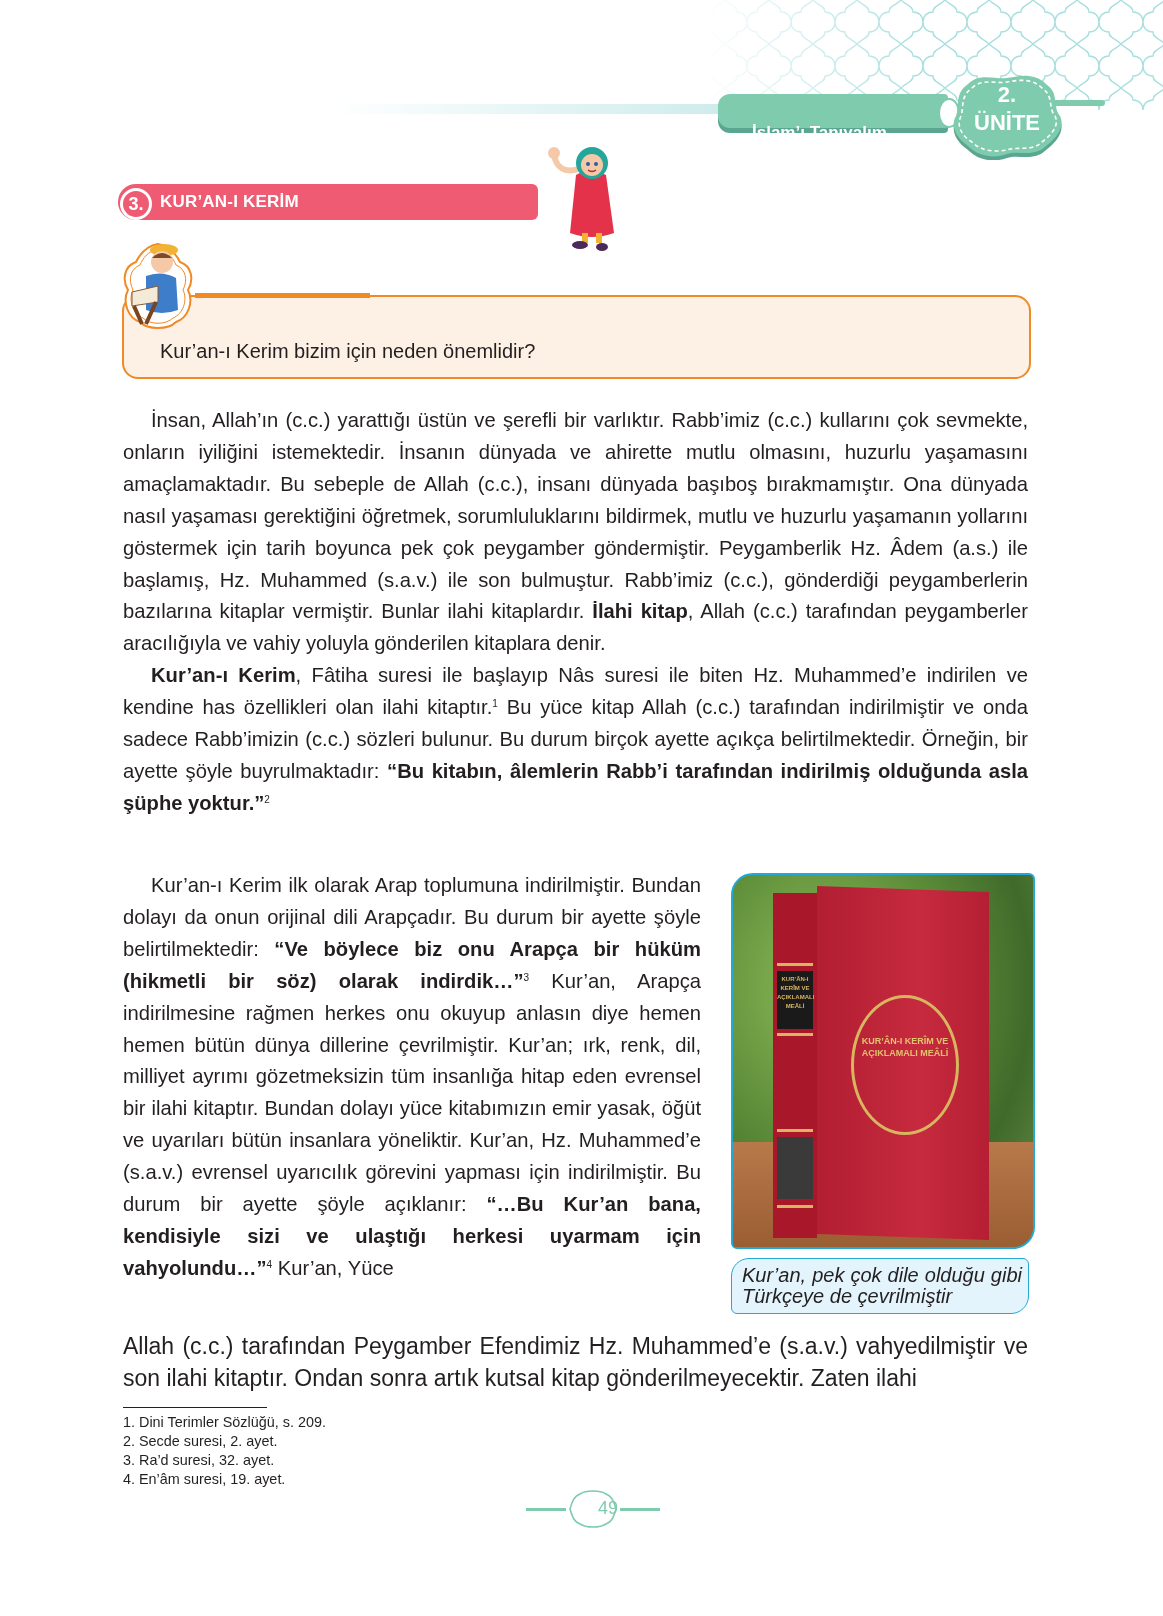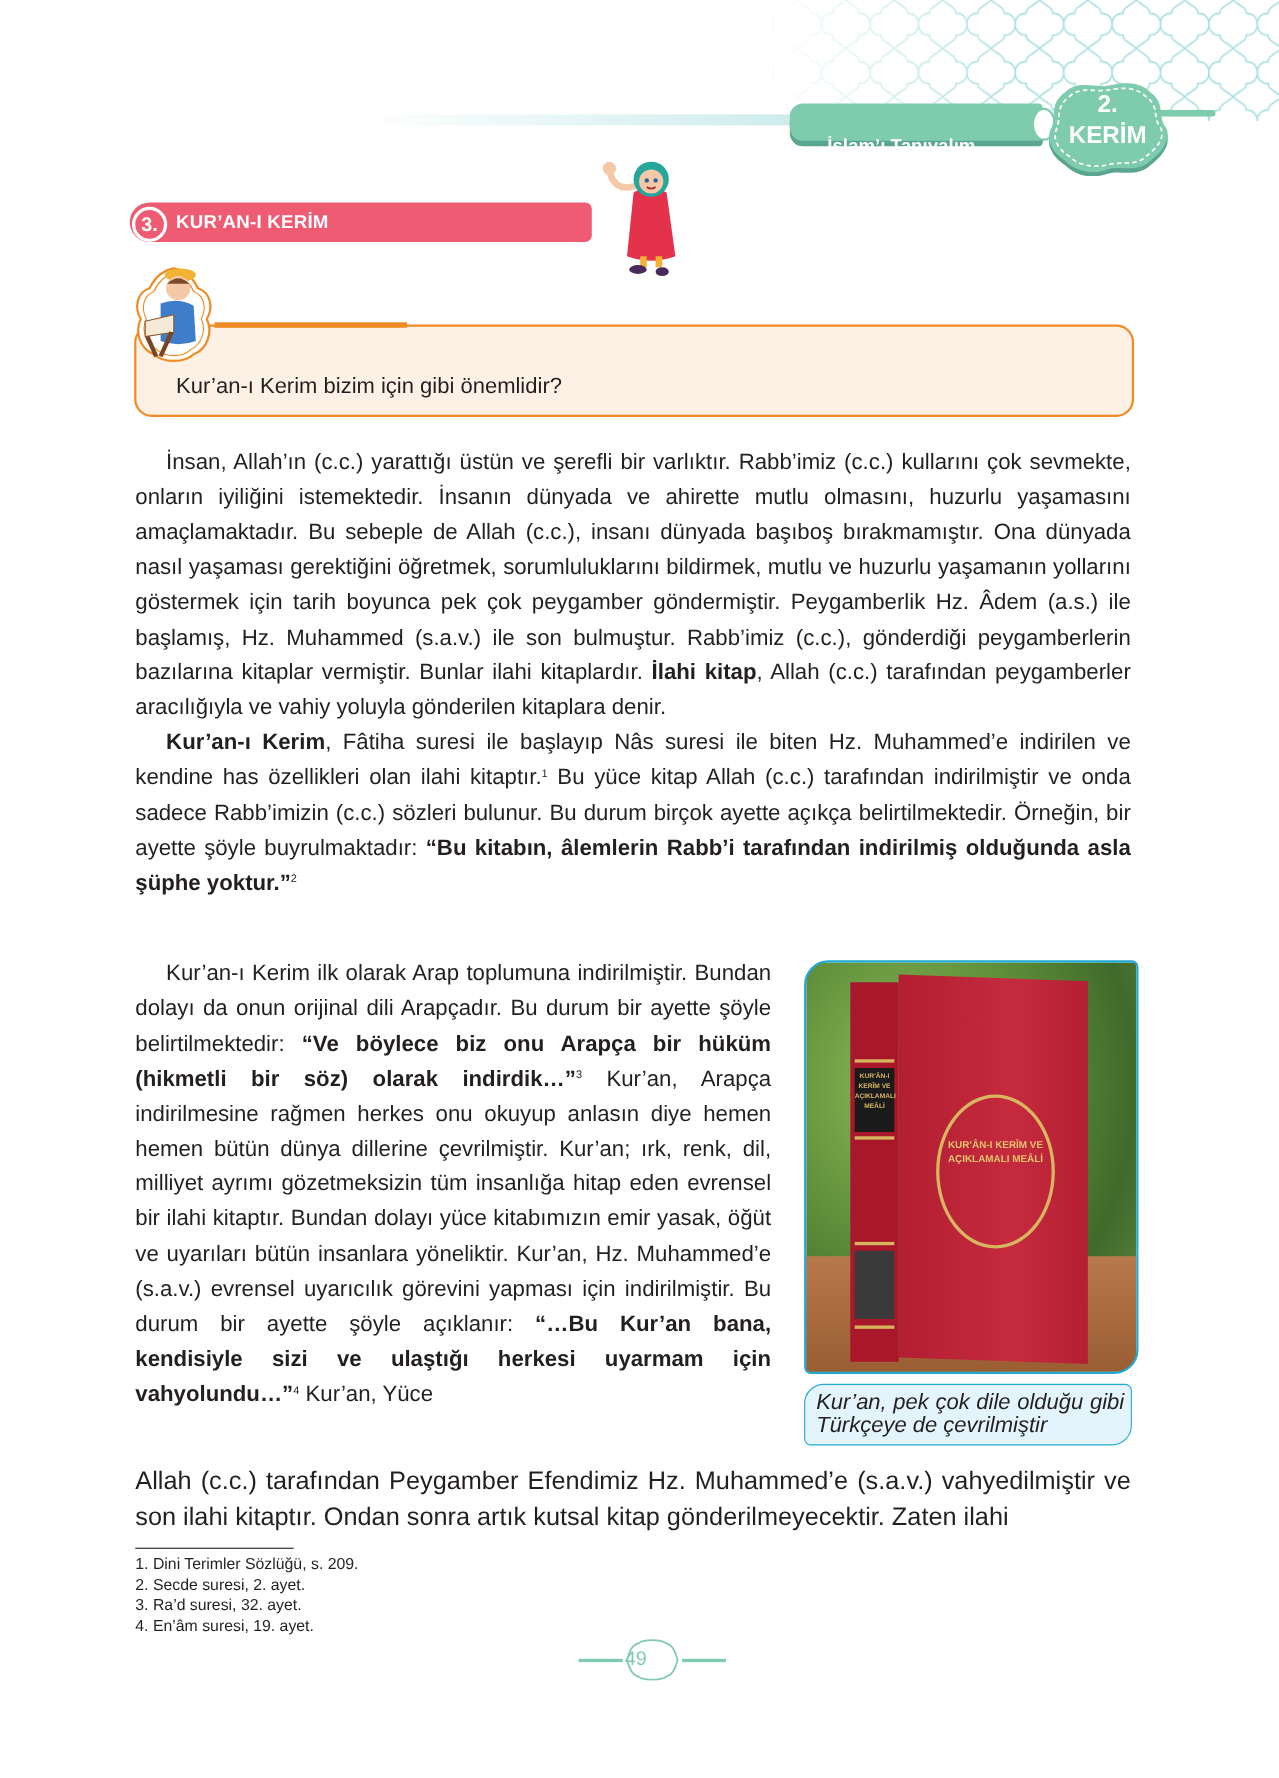--- a/index.html
+++ b/index.html
@@ -81,21 +81,21 @@
 
   
   .fn-rule { position: absolute; top: 1407px; left: 123px; width: 144px; height: 1px; background: #231f20; }
   .footnotes { position: absolute; top: 1413px; left: 123px; font-size: 14.4px; line-height: 19px; }
   .footnotes div { margin: 0; }
 
   
   .page-num-wrap { position: absolute; top: 1490px; left: 526px; width: 136px; height: 38px; }
   .page-line { position: absolute; top: 18px; height: 3px; width: 40px; background: #7ecbae; }
   .page-badge { position: absolute; left: 42px; top: 0; width: 50px; height: 38px; }
-  .page-num { position: absolute; left: 42px; top: 8px; width: 50px; text-align: left; color: #7ecbae; font-size: 18px; }
+  .page-num { position: absolute; left: 42px; top: 8px; width: 50px; text-align: right; color: #7ecbae; font-size: 18px; }
 </style>
 </head>
 <body>
 
 <div class="pattern">
   <svg width="460" height="110" viewBox="0 0 460 110">
     <defs>
       <pattern id="qf" width="44" height="44" patternUnits="userSpaceOnUse">
         <path d="M22 0 C 28 6, 34 6, 34 12 C 40 12, 44 16, 44 22 C 44 28, 40 32, 34 32 C 34 38, 28 38, 22 44 C 16 38, 10 38, 10 32 C 4 32, 0 28, 0 22 C 0 16, 4 12, 10 12 C 10 6, 16 6, 22 0 Z" fill="none" stroke="#a8dfe0" stroke-width="1.4"></path>
       </pattern>
@@ -113,21 +113,21 @@
 </div>
 <div class="unit-ring"></div>
 
 <div class="unit-badge">
   <svg width="118" height="90" viewBox="0 0 118 90" style="position:absolute;top:0;left:0">
     <path d="M20 14 C 32 2, 48 10, 59 8 C 70 6, 86 2, 98 14 C 112 24, 104 36, 112 46 C 118 58, 106 70, 98 76 C 86 88, 70 80, 59 84 C 48 88, 32 88, 20 76 C 8 68, 2 56, 8 46 C 12 36, 6 24, 20 14 Z" fill="#5aa690" transform="translate(0,4)"></path>
     <path d="M20 14 C 32 2, 48 10, 59 8 C 70 6, 86 2, 98 14 C 112 24, 104 36, 112 46 C 118 58, 106 70, 98 76 C 86 88, 70 80, 59 84 C 48 88, 32 88, 20 76 C 8 68, 2 56, 8 46 C 12 36, 6 24, 20 14 Z" fill="#7ecbae"></path>
     <path d="M24 18 C 34 8, 48 14, 59 12 C 70 10, 84 8, 94 18 C 106 26, 100 38, 107 46 C 112 56, 102 66, 94 72 C 84 82, 70 76, 59 80 C 48 82, 34 82, 24 72 C 14 66, 8 56, 13 46 C 16 38, 12 26, 24 18 Z" fill="none" stroke="#ffffff" stroke-width="1.6" stroke-dasharray="4 3"></path>
   </svg>
   <div class="num">2.</div>
-  <div class="lbl">KERİM</div>
+  <div class="lbl">ÜNİTE</div>
 </div>
 
 <div class="section-bar"></div>
 <div class="section-num">3.</div>
 <div class="section-title">KUR’AN-I KERİM</div>
 
 <div class="girl">
   <svg width="90" height="108" viewBox="0 0 90 108">
     <path d="M30 24 Q 10 30 6 10" stroke="#f5c9a8" stroke-width="6" fill="none" stroke-linecap="round"></path>
     <ellipse cx="6" cy="8" rx="6" ry="6" fill="#f5c9a8"></ellipse>
@@ -151,21 +151,21 @@
     <path d="M40 4 C 52 6, 58 14, 62 22 C 74 26, 76 40, 70 50 C 76 62, 70 78, 58 82 C 50 90, 30 90, 22 82 C 10 78, 4 62, 10 50 C 4 40, 6 26, 18 22 C 22 14, 28 6, 40 4 Z" fill="#ffffff" stroke="#f08a24" stroke-width="2"></path>
     <path d="M40 9 C 50 11, 55 18, 58 25 C 68 29, 70 40, 65 50 C 70 60, 65 74, 55 78 C 48 85, 32 85, 25 78 C 15 74, 10 60, 15 50 C 10 40, 12 29, 22 25 C 25 18, 30 11, 40 9 Z" fill="none" stroke="#f08a24" stroke-width="1"></path>
     <ellipse cx="46" cy="10" rx="14" ry="6" fill="#f2b233"></ellipse>
     <circle cx="44" cy="22" r="11" fill="#f5c9a8"></circle>
     <path d="M34 18 Q 44 8 54 18" fill="#7a4a2a"></path>
     <path d="M28 36 Q 44 30 58 38 L 60 70 Q 44 76 28 70 Z" fill="#3e7dc9"></path>
     <path d="M14 52 L 40 46 L 40 62 L 14 66 Z" fill="#f4ead8" stroke="#8a5a30" stroke-width="1"></path>
     <path d="M16 66 L 24 84 M 38 62 L 28 84" stroke="#7a4420" stroke-width="4"></path>
   </svg>
 </div>
-<div class="q-text">Kur’an-ı Kerim bizim için gibi önemlidir?</div>
+<div class="q-text">Kur’an-ı Kerim bizim için neden önemlidir?</div>
 
 <div class="body-text">
   <p><span>İnsan, Allah’ın (c.c.) yarattığı üstün ve şerefli bir varlıktır. Rabb’imiz (c.c.) kullarını çok sevmekte, onların iyiliğini istemektedir. İnsanın dünyada ve ahirette mutlu olmasını, huzurlu yaşamasını amaçlamaktadır. Bu sebeple de Allah (c.c.), insanı dünyada başıboş bırakmamıştır. Ona dünyada nasıl yaşaması gerektiğini öğretmek, sorumluluklarını bildirmek, mutlu ve huzurlu yaşamanın yollarını göstermek için tarih boyunca pek çok peygamber göndermiştir. Peygamberlik Hz. Âdem (a.s.) ile başlamış, Hz. Muhammed (s.a.v.) ile son bulmuştur. Rabb’imiz (c.c.), gönderdiği peygamberlerin bazılarına kitaplar vermiştir. Bunlar ilahi kitaplardır. </span><b>İlahi kitap</b><span>, Allah (c.c.) tarafından peygamberler aracılığıyla ve vahiy yoluyla gönderilen kitaplara denir.</span></p>
   <p><b>Kur’an-ı Kerim</b><span>, Fâtiha suresi ile başlayıp Nâs suresi ile biten Hz. Muhammed’e indirilen ve kendine has özellikleri olan ilahi kitaptır.</span><sup>1</sup><span> Bu yüce kitap Allah (c.c.) tarafından indirilmiştir ve onda sadece Rabb’imizin (c.c.) sözleri bulunur. Bu durum birçok ayette açıkça belirtilmektedir. Örneğin, bir ayette şöyle buyrulmaktadır: </span><b>“Bu kitabın, âlemlerin Rabb’i tarafından indirilmiş olduğunda asla şüphe yoktur.”</b><sup>2</sup></p>
 </div>
 
 <div class="col-text">
   <p><span>Kur’an-ı Kerim ilk olarak Arap toplumuna indirilmiştir. Bundan dolayı da onun orijinal dili Arapçadır. Bu durum bir ayette şöyle belirtilmektedir: </span><b>“Ve böylece biz onu Arapça bir hüküm (hikmetli bir söz) olarak indirdik…”</b><sup>3</sup><span> Kur’an, Arapça indirilmesine rağmen herkes onu okuyup anlasın diye hemen hemen bütün dünya dillerine çevrilmiştir. Kur’an; ırk, renk, dil, milliyet ayrımı gözetmeksizin tüm insanlığa hitap eden evrensel bir ilahi kitaptır. Bundan dolayı yüce kitabımızın emir yasak, öğüt ve uyarıları bütün insanlara yöneliktir. Kur’an, Hz. Muhammed’e (s.a.v.) evrensel uyarıcılık görevini yapması için indirilmiştir. Bu durum bir ayette şöyle açıklanır: </span><b>“…Bu Kur’an bana, kendisiyle sizi ve ulaştığı herkesi uyarmam için vahyolundu…”</b><sup>4</sup><span> Kur’an, Yüce</span></p>
 </div>
 

